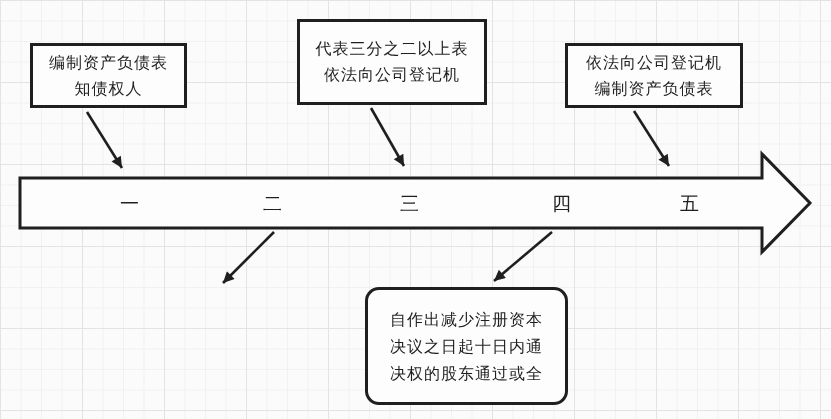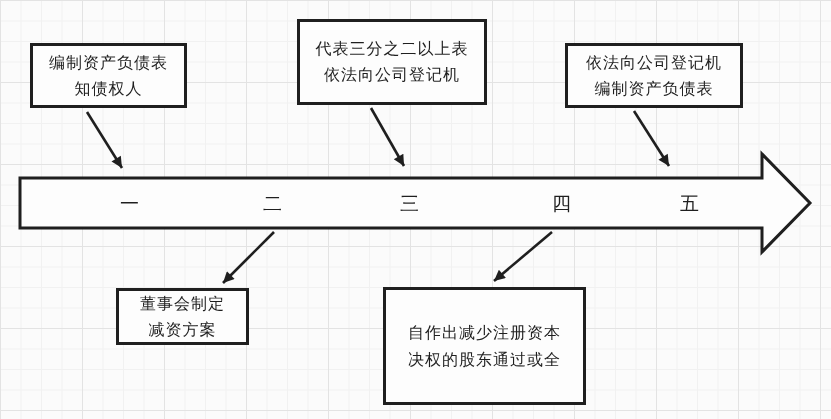--- a/index.html
+++ b/index.html
@@ -91,23 +91,20 @@
   <div class="node" style="left:297px; top:19px; width:190px; height:86px;">
     <div class="line">代表三分之二以上表</div>
     <div class="line">依法向公司登记机</div>
   </div>
 
   <div class="node" style="left:565px; top:43px; width:178px; height:65px;">
     <div class="line">依法向公司登记机</div>
     <div class="line">编制资产负债表</div>
   </div>
 
-  <div class="node" style="left:116px; top:288px; width:133px; height:57px;">
-    <div class="line">董事会制定</div>
-    <div class="line">减资方案</div>
-  </div>
 
-  <div class="node tall" style="left:383px; top:287px; width:203px; height:118px;">
+  <div class="node tall" style="left:365px; top:287px; width:203px; height:118px;border-radius:14px;">
     <div class="line">自作出减少注册资本</div>
+    <div class="line">决议之日起十日内通</div>
     <div class="line">决权的股东通过或全</div>
   </div>
 
 </div>
 
 </body></html>

